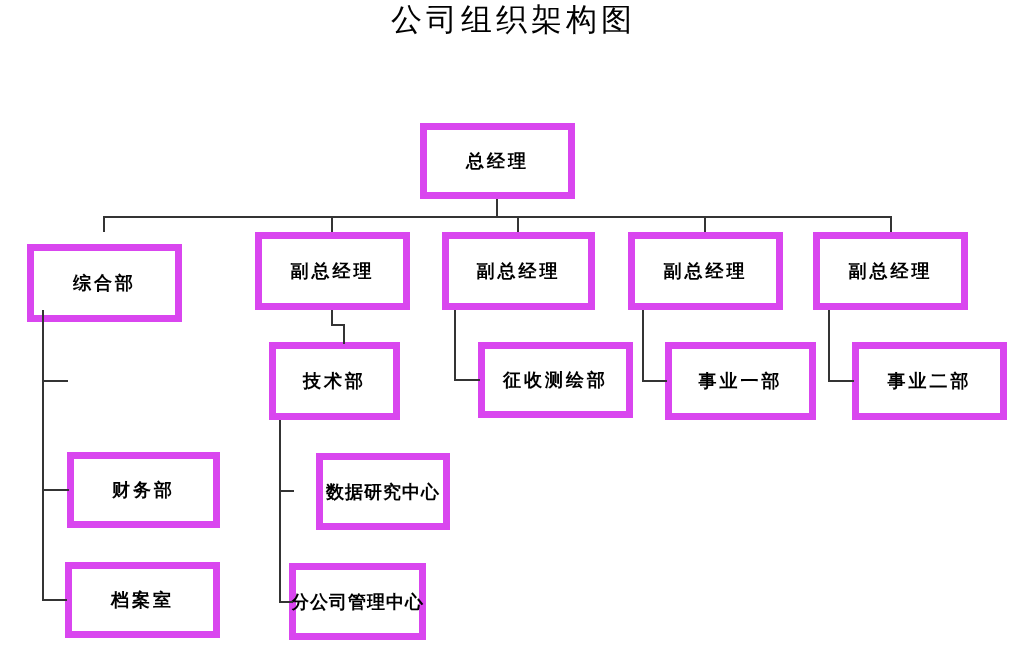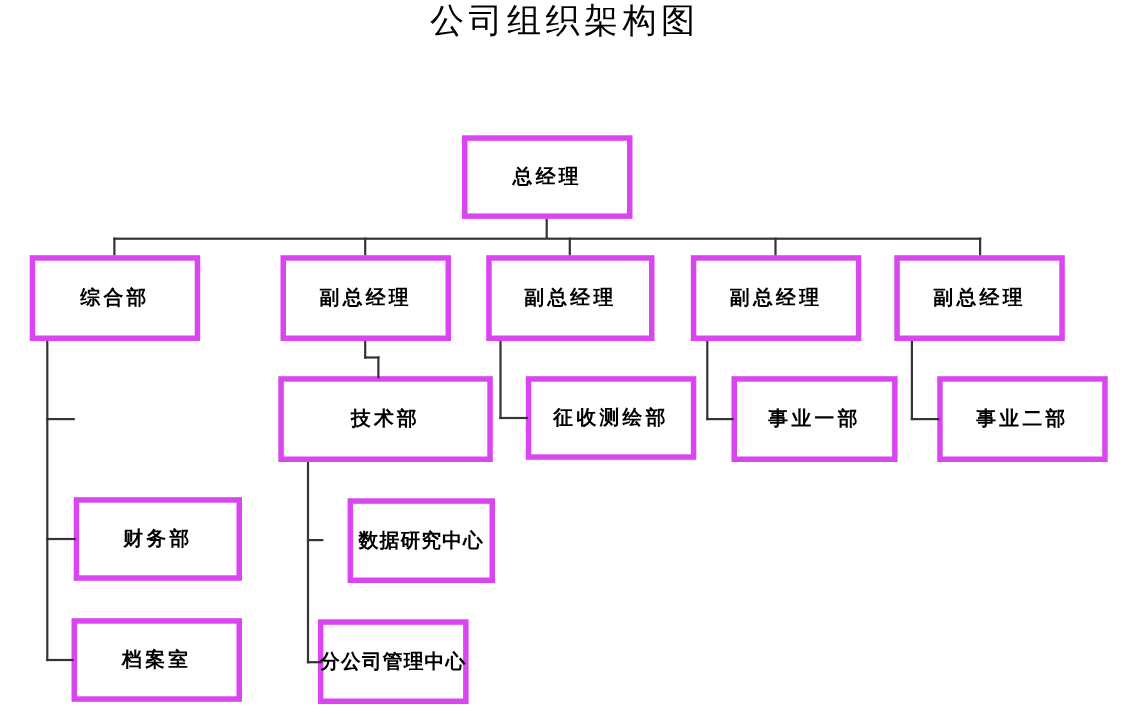--- a/index.html
+++ b/index.html
@@ -27,21 +27,21 @@
     font-weight: normal;
     color: #000000;
     letter-spacing: 4px;
     margin: 0;
     line-height: 1.15;
     font-family: "DejaVu Serif", "Liberation Serif", serif;
   }
   .node {
     position: absolute;
     box-sizing: border-box;
-    border: 5px solid #d946ef;
+    border: 7px solid #d946ef;
     background: #ffffff;
     display: flex;
     align-items: center;
     justify-content: center;
     font-size: 18px;
     font-weight: bold;
     color: #000000;
     letter-spacing: 3px;
     text-align: center;
     white-space: nowrap;
@@ -55,27 +55,27 @@
 </style>
 </head>
 <body>
 
 <div class="canvas">
 
   <h1 class="chart-title">公司组织架构图</h1>
 
   <div class="node" style="left:420px; top:123px; width:155px; height:76px;">总经理</div>
 
-  <div class="node" style="left:27px; top:232px; width:155px; height:78px;">综合部</div>
+  <div class="node" style="left:27px; top:244px; width:155px; height:78px;">综合部</div>
   <div class="node" style="left:255px; top:232px; width:155px; height:78px;">副总经理</div>
   <div class="node" style="left:442px; top:232px; width:153px; height:78px;">副总经理</div>
   <div class="node" style="left:628px; top:232px; width:155px; height:78px;">副总经理</div>
   <div class="node" style="left:813px; top:232px; width:155px; height:78px;">副总经理</div>
 
-  <div class="node" style="left:253px; top:342px; width:195px; height:78px;">技术部</div>
+  <div class="node" style="left:269px; top:342px; width:131px; height:78px;">技术部</div>
   <div class="node" style="left:478px; top:342px; width:155px; height:76px;">征收测绘部</div>
   <div class="node" style="left:665px; top:342px; width:151px; height:78px;">事业一部</div>
   <div class="node" style="left:852px; top:342px; width:155px; height:78px;">事业二部</div>
 
   <div class="node" style="left:67px; top:452px; width:153px; height:76px;">财务部</div>
   <div class="node tight" style="left:292px; top:453px; width:134px; height:77px;margin-left:24px;">数据研究中心</div>
 
   <div class="node" style="left:65px; top:562px; width:155px; height:76px;">档案室</div>
   <div class="node tight" style="left:289px; top:563px; width:137px; height:77px;">分公司管理中心</div>
 

